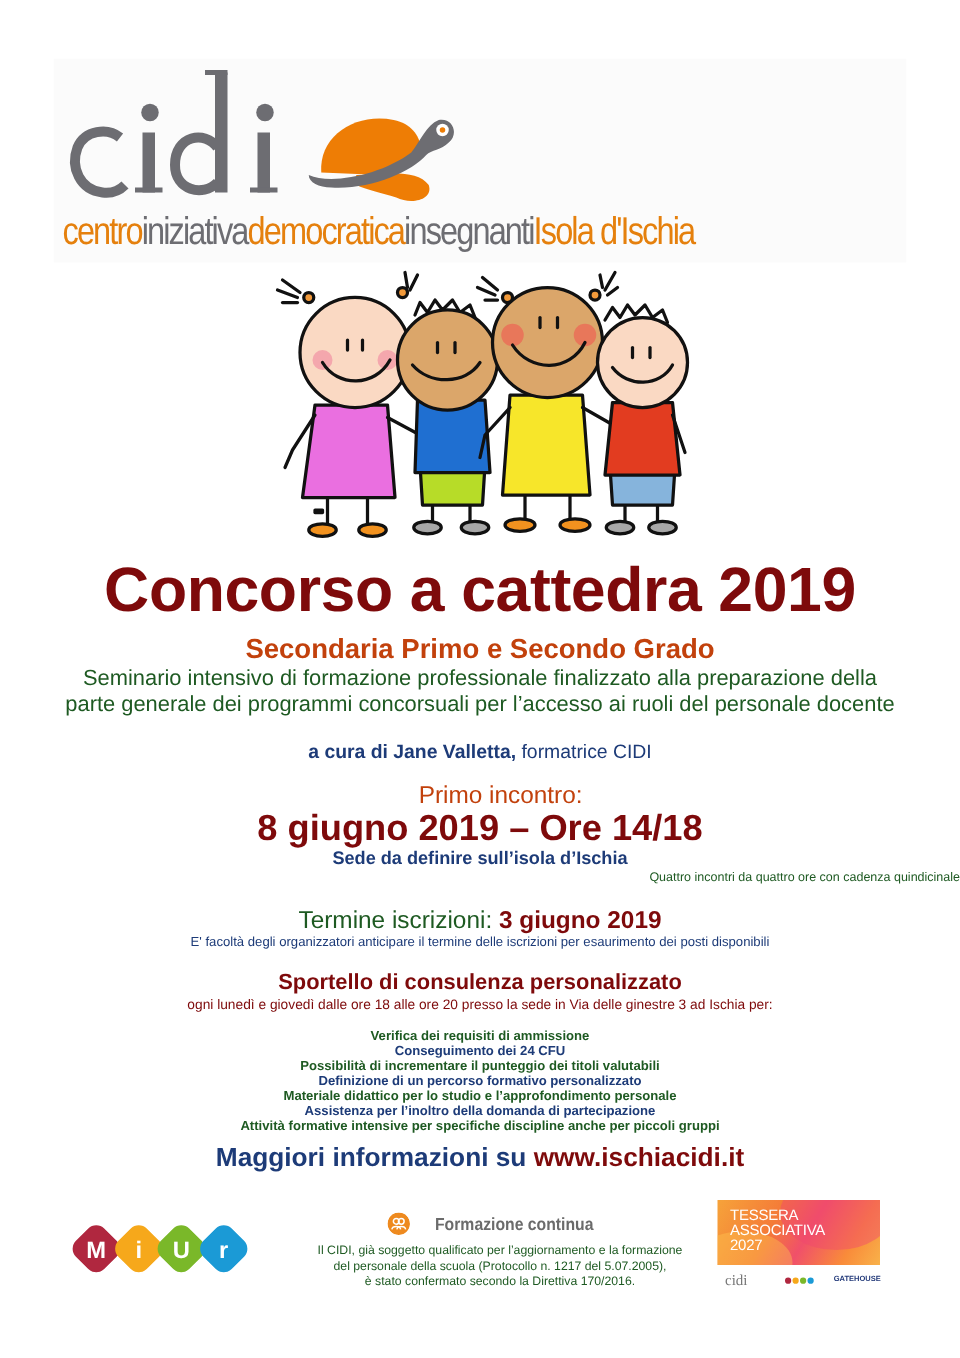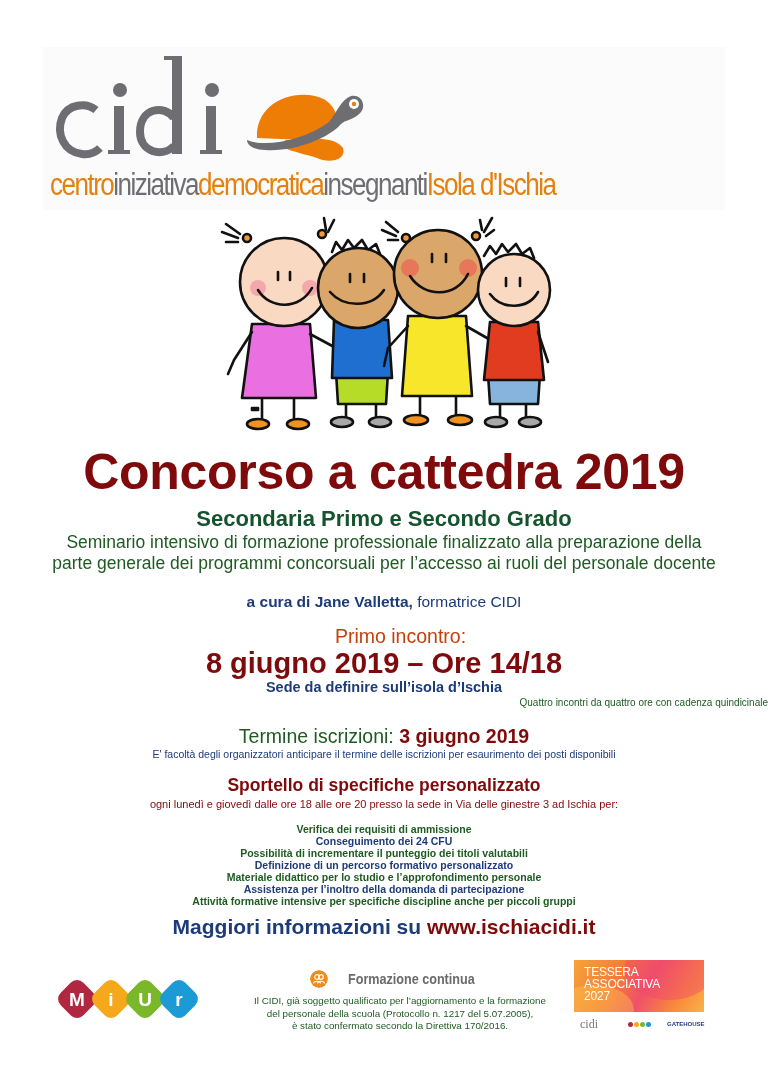--- a/index.html
+++ b/index.html
@@ -14,21 +14,21 @@
   .cidi-word { left: 48px; top: 52px; width: 200px; height: 108px; }
   .tagline { left: 50px; top: 168px; font-family: "Liberation Sans", sans-serif; font-size: 31px; letter-spacing: -1.8px; transform: scaleX(0.84); transform-origin: left center; white-space: nowrap; line-height: 34px; }
   .tagline .or { color: #e5800d; }
   .tagline .gr { color: #6d6d72; }
 
   
   .kids { left: 212px; top: 212px; width: 340px; height: 222px; }
 
   
   .title { top: 444px; font-size: 50px; font-weight: bold; color: #7e0a0b; letter-spacing: -0.3px; line-height: 56px; }
-  .subtitle { top: 506px; font-size: 22px; font-weight: bold; color: #14532d; line-height: 26px; }
+  .subtitle { top: 506px; font-size: 22px; font-weight: bold; color: #c2410c; line-height: 26px; }
   .desc { top: 532px; font-size: 17.5px; color: #1e5a22; line-height: 21px; }
 
   .curator { top: 592px; font-size: 15.5px; color: #1d3b78; line-height: 20px; }
   .curator b { font-weight: bold; }
 
   .primo { top: 624px; font-size: 19.5px; color: #c2410c; line-height: 24px; padding-left: 33px; }
   .date { top: 646px; font-size: 29px; font-weight: bold; color: #7e0a0b; line-height: 34px; }
   .sede { top: 679px; font-size: 14.5px; font-weight: bold; color: #1d3b78; line-height: 17px; }
   .quattro { top: 696px; font-size: 10px; color: #1e5a22; line-height: 13px; text-align: right; }
 
@@ -192,21 +192,21 @@
 <div class="abs center curator"><b>a cura di Jane Valletta,</b><span> formatrice CIDI</span></div>
 
 <div class="abs center primo">Primo incontro:</div>
 <div class="abs center date">8 giugno 2019 – Ore 14/18</div>
 <div class="abs center sede">Sede da definire sull’isola d’Ischia</div>
 <div class="abs center quattro">Quattro incontri da quattro ore con cadenza quindicinale</div>
 
 <div class="abs center termine"><span>Termine iscrizioni: </span><b>3 giugno 2019</b></div>
 <div class="abs center facolta">E' facoltà degli organizzatori anticipare il termine delle iscrizioni per esaurimento dei posti disponibili</div>
 
-<div class="abs center sportello">Sportello di specifiche personalizzato</div>
+<div class="abs center sportello">Sportello di consulenza personalizzato</div>
 <div class="abs center ogni">ogni lunedì e giovedì dalle ore 18 alle ore 20 presso la sede in Via delle ginestre 3 ad Ischia per:</div>
 
 <div class="abs center services">
   <div class="g">Verifica dei requisiti di ammissione</div>
   <div class="b">Conseguimento dei 24 CFU</div>
   <div class="g">Possibilità di incrementare il punteggio dei titoli valutabili</div>
   <div class="b">Definizione di un percorso formativo personalizzato</div>
   <div class="g">Materiale didattico per lo studio e l’approfondimento personale</div>
   <div class="b">Assistenza per l’inoltro della domanda di partecipazione</div>
   <div class="g">Attività formative intensive per specifiche discipline anche per piccoli gruppi</div>

